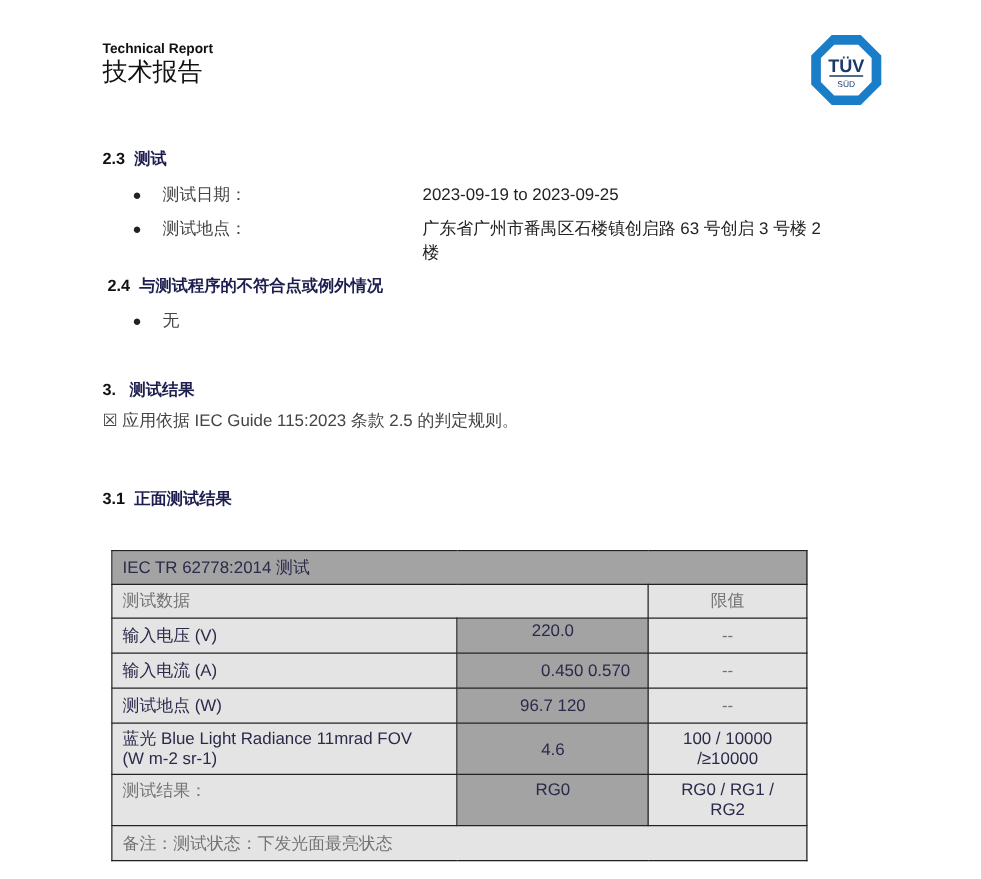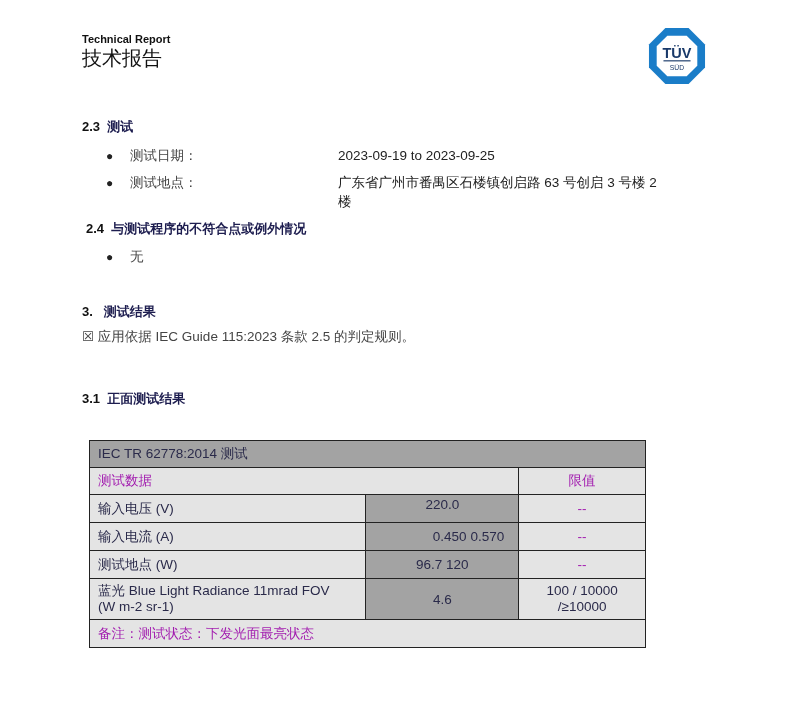--- a/index.html
+++ b/index.html
@@ -18,21 +18,21 @@
   .value { position: absolute; left: 338px; color: #222; font-size: 13.5px; line-height: 18px; }
   .para { position: absolute; left: 82px; top: 328px; font-size: 13.5px; color: #444; }
   table.results {
     position: absolute; left: 89px; top: 440px; width: 557px;
     border-collapse: collapse; font-size: 13.5px; color: #2a2a4a;
   }
   table.results td { border: 1px solid #222; padding: 0 8px; vertical-align: middle; }
   .gray { background: #e4e4e4; }
   .white { background: #a3a3a3; }
   .c { text-align: center; }
-  .muted { color: #a21caf; }
+  .muted { color: #737373; }
 </style>
 </head>
 <body>
 
 <div class="header-title">Technical Report</div>
 <div class="header-sub">技术报告</div>
 
 <svg class="logo" viewBox="0 0 60 60">
   <polygon points="18,1 42,1 59,18 59,42 42,59 18,59 1,42 1,18" fill="#1a7dc8"></polygon>
   <polygon points="20,9 40,9 51,20 51,40 40,51 20,51 9,40 9,20" fill="#ffffff"></polygon>
@@ -105,17 +105,25 @@
     <td class="gray" style="line-height:16px;">
       <div>蓝光  Blue Light Radiance 11mrad FOV</div>
       <div>(W m-2 sr-1)</div>
     </td>
     <td class="white c">4.6</td>
     <td class="gray c" style="line-height:16px;">
       <div>100 / 10000</div>
       <div>/≥10000</div>
     </td>
   </tr>
+  <tr style="height:41px;">
+    <td class="gray muted" style="vertical-align:top; padding-top:4px;">测试结果：</td>
+    <td class="white c" style="vertical-align:top; padding-top:4px;">RG0</td>
+    <td class="gray c" style="line-height:16px;">
+      <div>RG0 / RG1 /</div>
+      <div>RG2</div>
+    </td>
+  </tr>
   <tr style="height:28px;">
     <td colspan="3" class="gray muted">备注：测试状态：下发光面最亮状态</td>
   </tr>
 </tbody>
   </table>
 
 </body></html>

